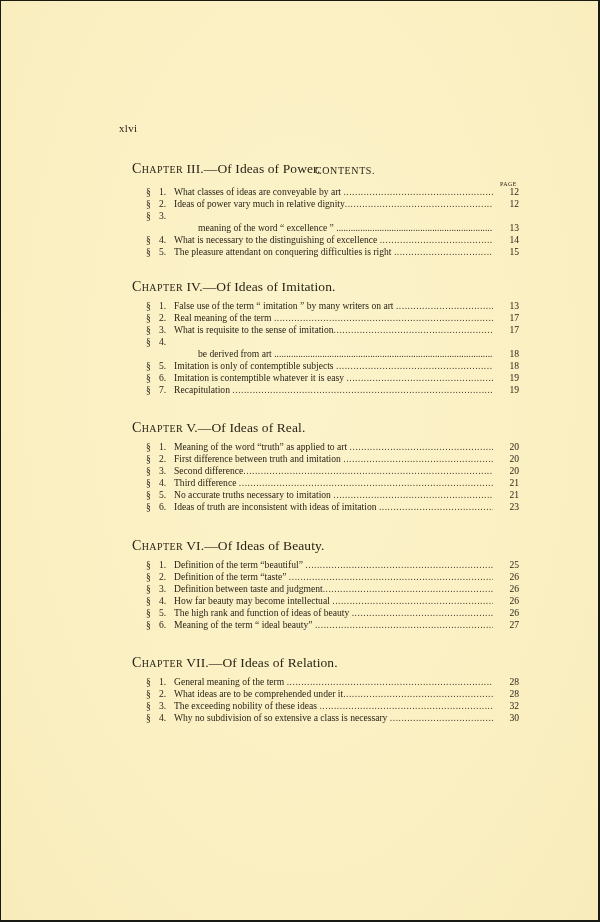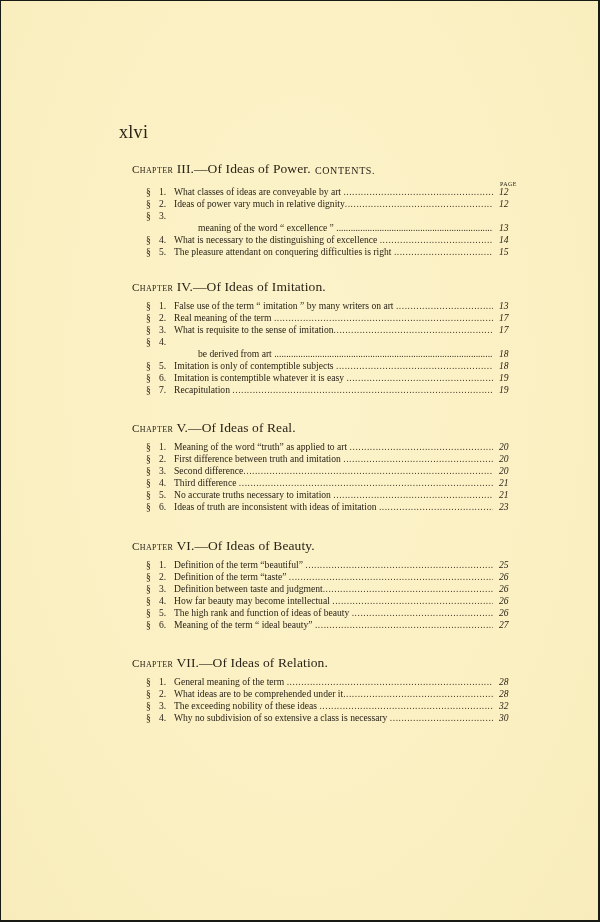--- a/index.html
+++ b/index.html
@@ -27,21 +27,21 @@
       position: absolute;
       top: 121px;
       left: 118px;
       width: 400px;
       height: 16px;
     }
     .folio {
       position: absolute;
       left: 0;
       top: 0;
-      font-size: 18px;
+      font-size: 11px;
       letter-spacing: 0.3px;
     }
     .running-title {
       position: absolute;
       left: 196px;
       top: 3px;
       font-size: 10px;
       letter-spacing: 0.6px;
       text-transform: uppercase;
       margin-top: 40px;
@@ -53,21 +53,21 @@
     }
     .chapter-title {
       font-size: 13.5px;
       line-height: 16px;
       height: 16px;
       white-space: nowrap;
       letter-spacing: 0.1px;
     }
     .chapter-title .cap-word {
       font-variant: small-caps;
-      font-size: 11px;
+      font-size: 14px;
       letter-spacing: 0.4px;
     }
     .page-label {
       position: absolute;
       right: 2px;
       top: 20px;
       font-size: 6px;
       letter-spacing: 0.5px;
       text-transform: uppercase;
     }
@@ -114,22 +114,21 @@
       left: 52px;
       top: 12px;
       right: 26px;
       overflow: hidden;
     }
     .pg {
       position: absolute;
       right: 0;
       top: 0;
       width: 20px;
-      text-align: left;
-      font-style: italic;
+      text-align: right;
     }
     .entry.two-line .pg {
       top: 12px;
     }
   </style>
 </head>
 <body>
 
 <div class="page">
 

